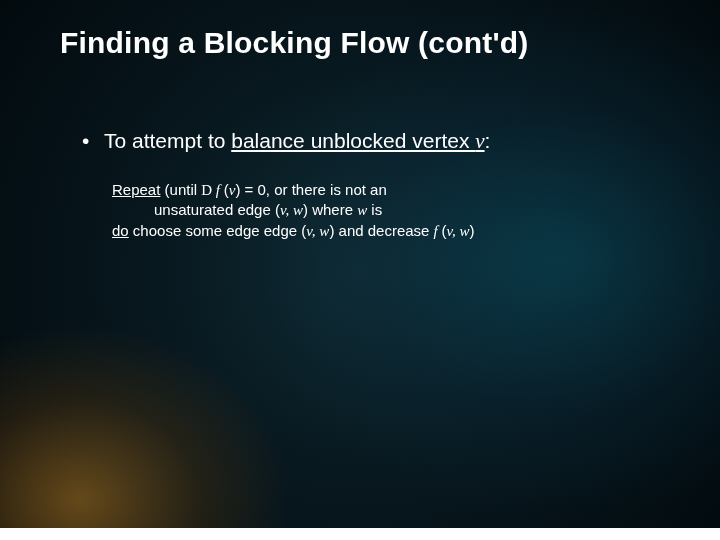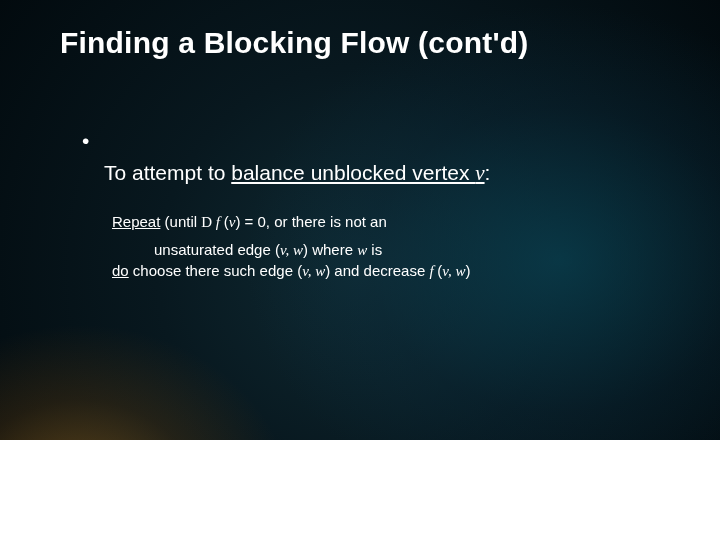--- a/index.html
+++ b/index.html
@@ -6,21 +6,21 @@
     margin: 0;
     padding: 0;
     width: 720px;
     height: 540px;
     overflow: hidden;
     font-family: Arial, Helvetica, sans-serif;
   }
   .slide {
     position: relative;
     width: 720px;
-    height: 440px;
+    height: 528px;
     background:
       radial-gradient(ellipse 300px 250px at 80px 500px, rgba(180,120,30,0.55), rgba(120,70,10,0.25) 40%, rgba(0,0,0,0) 70%),
       radial-gradient(ellipse 420px 340px at 560px 260px, rgba(10,80,100,0.55), rgba(10,50,70,0.25) 45%, rgba(0,0,0,0) 75%),
       radial-gradient(circle at 360px 270px, #0f2a33 0%, #08181f 45%, #020a0e 100%);
     color: #ffffff;
     box-sizing: border-box;
   }
   .title {
     position: absolute;
     left: 60px;
@@ -43,33 +43,31 @@
     align-items: flex-start;
   }
   .bullet-dot {
     width: 22px;
     flex: 0 0 22px;
     font-size: 21px;
     line-height: 1.25;
   }
   .bullet-text {
     flex: 1;
-    margin-top: 32px;
   }
   .u { text-decoration: underline; }
   .it { font-style: italic; font-family: "Times New Roman", Times, serif; }
   .sub {
     margin-top: 26px;
     margin-left: 30px;
     font-size: 15px;
     line-height: 1.28;
   }
   .indent {
     padding-left: 42px;
-    margin-top: 8px;
   }
   .delta {
     font-family: "Times New Roman", Times, serif;
     font-style: normal;
   }
 </style>
 </head>
 <body>
 
 <div class="slide">
@@ -88,19 +86,19 @@
     <div class="sub">
 
       <div>
         <span class="u">Repeat</span><span> (until </span><span class="delta">D</span><span class="it"> f </span><span>(</span><span class="it">v</span><span>) = 0, or there is not an</span>
       </div>
       <div class="indent">
         <span>unsaturated edge (</span><span class="it">v, w</span><span>) where </span><span class="it">w</span><span> is</span>
       </div>
 
       <div>
-        <span class="u">do</span><span> choose there such edge (</span><span class="it">v, w</span><span>) and  decrease </span><span class="it">f </span><span>(</span><span class="it">v, w</span><span>)</span>
+        <span class="u">do</span><span> choose some edge edge (</span><span class="it">v, w</span><span>) and  decrease </span><span class="it">f </span><span>(</span><span class="it">v, w</span><span>)</span>
       </div>
 
     </div>
 
   </div>
 </div>
 
 </body></html>

